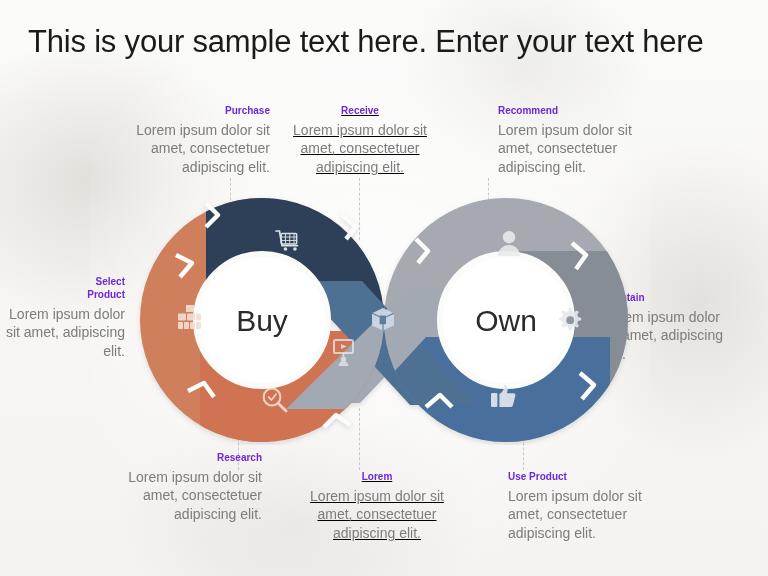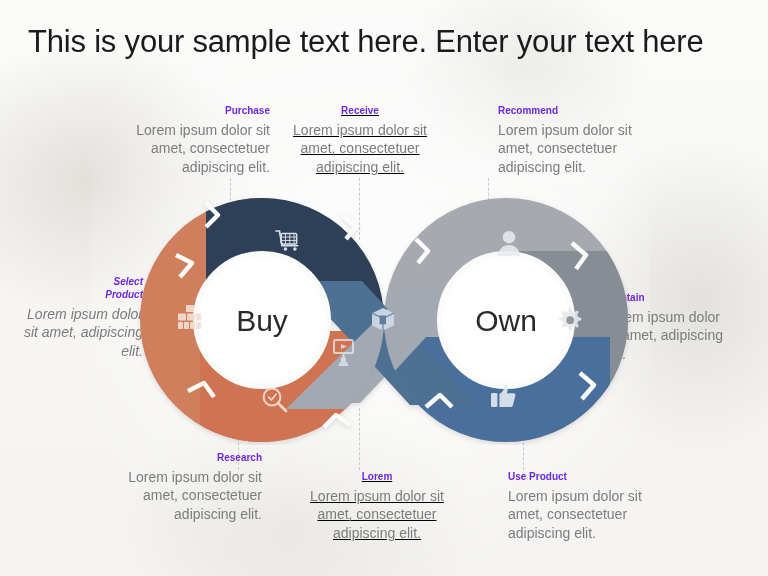--- a/index.html
+++ b/index.html
@@ -118,21 +118,21 @@
   <div class="callout al-center" style="left:274px; top:105px; width:172px;">
     <div class="heading">Receive</div>
     <div class="body">Lorem ipsum dolor sit amet, consectetuer adipiscing elit.</div>
   </div>
 
   <div class="callout al-left" style="left:476px; top:105px; width:172px;margin-left:22px;">
     <div class="heading">Recommend</div>
     <div class="body">Lorem ipsum dolor sit amet, consectetuer adipiscing elit.</div>
   </div>
 
-  <div class="callout al-right" style="left:18px; top:276px; width:125px;font-style:italic;">
+  <div class="callout al-right" style="left:0; top:276px; width:125px;">
     <div class="heading">
       <span>Select</span><br>
       <span>Product</span>
     </div>
     <div class="body">Lorem ipsum dolor sit amet, adipiscing elit.</div>
   </div>
 
   <div class="callout al-left" style="left:604px; top:292px; width:130px;">
     <div class="heading">Maintain</div>
     <div class="body">Lorem ipsum dolor sit amet, adipiscing elit.</div>

